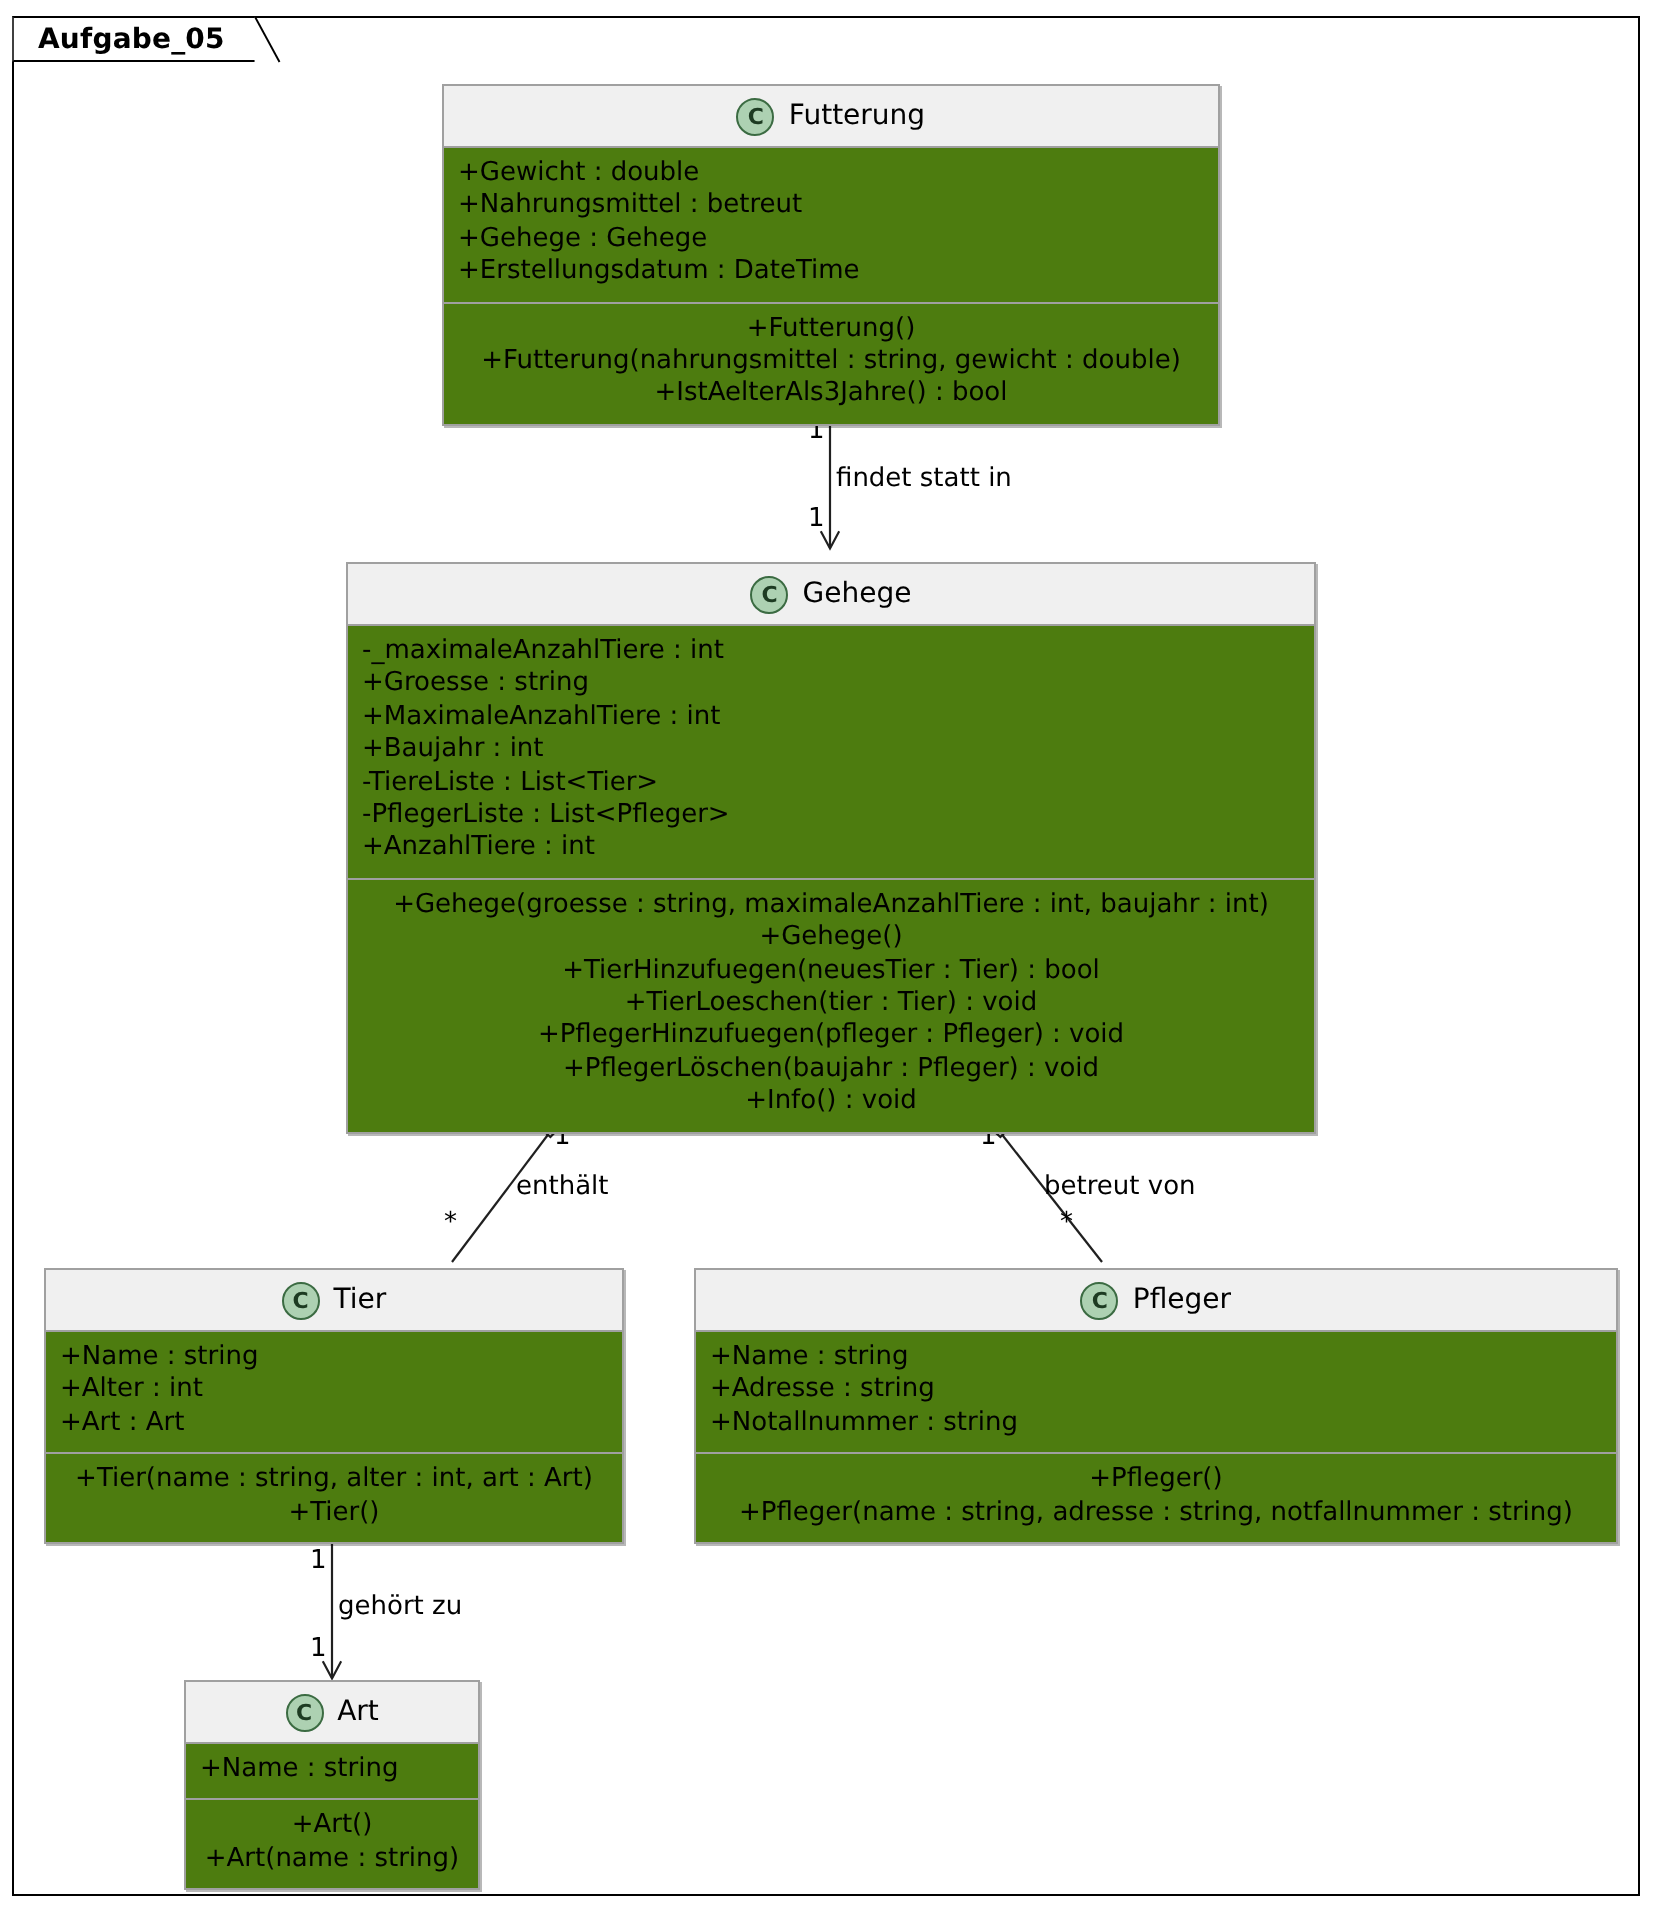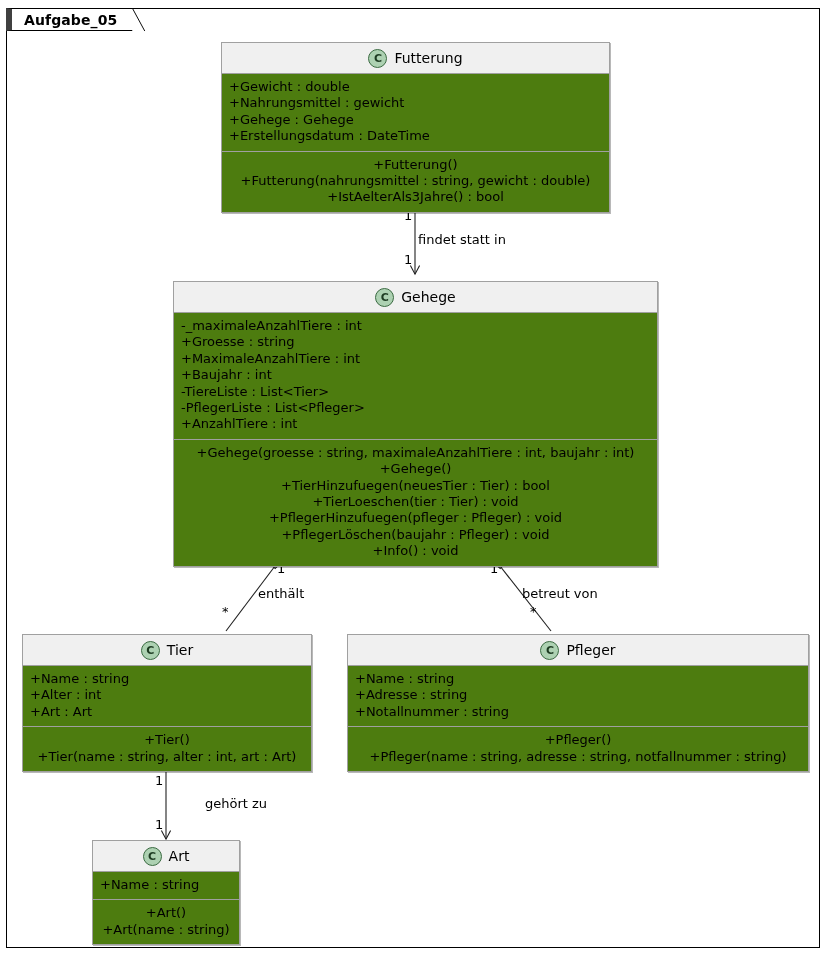--- a/index.html
+++ b/index.html
@@ -31,21 +31,21 @@
     background: #ffffff;
   }
   #frame-tab {
     position: absolute;
     left: 6px;
     top: 8px;
     height: 23px;
     box-sizing: border-box;
     background: #ffffff;
     border-top: 1px solid #000000;
-    border-left: 6px solid #404040;
+    border-left: 1px solid #404040;
     border-bottom: 1px solid #000000;
     padding: 0 16px 0 12px;
     display: flex;
     align-items: center;
   }
   #frame-tab-label {
     font-size: 14px;
     font-weight: bold;
     color: #000000;
     letter-spacing: 0.1px;
@@ -184,31 +184,31 @@
 
   <div class="mult-label" style="left:277px; top:561px;">1</div>
   <div class="edge-label" style="left:258px; top:586px;">enthält</div>
   <div class="mult-label" style="left:222px; top:604px;">*</div>
 
   <div class="mult-label" style="left:490px; top:561px;">1</div>
   <div class="edge-label" style="left:498px; top:586px;margin-left:24px;">betreut von</div>
   <div class="mult-label" style="left:530px; top:604px;">*</div>
 
   <div class="mult-label" style="left:155px; top:773px;">1</div>
-  <div class="edge-label" style="left:169px; top:796px;margin-left:36px;">gehört zu</div>
+  <div class="edge-label" style="left:169px; top:796px;">gehört zu</div>
   <div class="mult-label" style="left:155px; top:817px;">1</div>
 
   <div class="uml-class" id="class-futterung" style="left:221px; top:42px; width:389px;">
     <div class="uml-header">
       <span class="class-icon">C</span>
       <span class="class-title">Futterung</span>
     </div>
     <div class="uml-compartment">
       <div class="member">+Gewicht : double</div>
-      <div class="member">+Nahrungsmittel : gewicht</div>
+      <div class="member">+Nahrungsmittel : betreut</div>
       <div class="member">+Gehege : Gehege</div>
       <div class="member">+Erstellungsdatum : DateTime</div>
     </div>
     <div class="uml-compartment">
       <div class="member">+Futterung()</div>
       <div class="member">+Futterung(nahrungsmittel : string, gewicht : double)</div>
       <div class="member">+IstAelterAls3Jahre() : bool</div>
     </div>
   </div>
 
@@ -241,22 +241,22 @@
     <div class="uml-header">
       <span class="class-icon">C</span>
       <span class="class-title">Tier</span>
     </div>
     <div class="uml-compartment">
       <div class="member">+Name : string</div>
       <div class="member">+Alter : int</div>
       <div class="member">+Art : Art</div>
     </div>
     <div class="uml-compartment">
+      <div class="member">+Tier(name : string, alter : int, art : Art)</div>
       <div class="member">+Tier()</div>
-      <div class="member">+Tier(name : string, alter : int, art : Art)</div>
     </div>
   </div>
 
   <div class="uml-class" id="class-pfleger" style="left:347px; top:634px; width:462px;">
     <div class="uml-header">
       <span class="class-icon">C</span>
       <span class="class-title">Pfleger</span>
     </div>
     <div class="uml-compartment">
       <div class="member">+Name : string</div>

